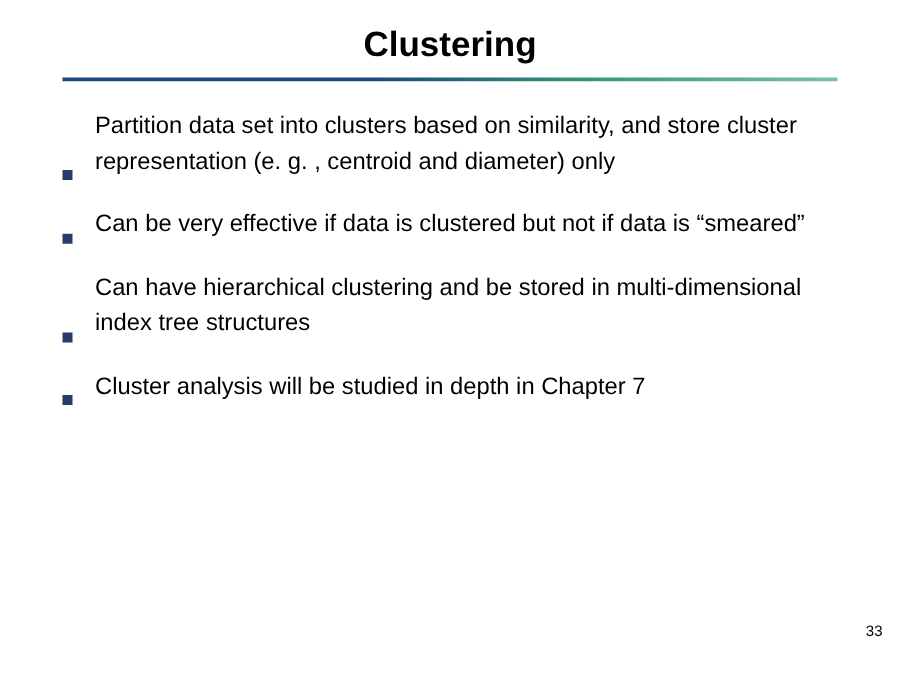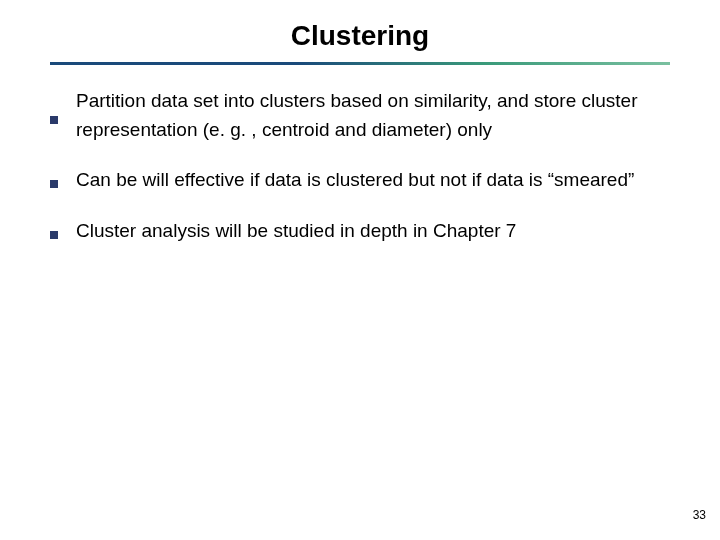--- a/index.html
+++ b/index.html
@@ -1,39 +1,43 @@
 <!DOCTYPE html>
 <html><head>
 <meta charset="utf-8">
 <style>
   * { margin: 0; padding: 0; box-sizing: border-box; }
   html, body { width: 720px; height: 540px; background: #fff; font-family: Arial, Helvetica, sans-serif; }
   .slide { width: 720px; height: 524px; position: relative; padding: 20px 50px 0 50px; }
   .title { font-size: 28px; font-weight: bold; color: #000; text-align: center; margin-bottom: 10px; }
   .underline { height: 3px; width: 100%; background: linear-gradient(to right, #1a4a7a 0%, #1a4a7a 40%, #3a9a7a 70%, #7ac0a0 100%); margin-bottom: 22px; }
   .bullets { list-style: none; }
-  .bullet-item { display: flex; align-items: center; margin-bottom: 22px; }
+  .bullet-item { display: flex; align-items: flex-end; margin-bottom: 22px; }
   .bullet-marker { width: 8px; height: 8px; background: #2a3a6a; flex-shrink: 0; margin-top: 8px; margin-right: 18px; }
   .bullet-text { font-size: 19px; line-height: 1.5; color: #000; }
-  .pagenum { position: absolute; right: 14px; bottom: 2px; font-size: 12px; color: #000; }
+  .pagenum { position: absolute; right: 14px; bottom: 12px; font-size: 12px; color: #000; }
 </style>
 </head>
 <body>
 
 <div class="slide">
   <div class="title">Clustering</div>
   <div class="underline"></div>
   <ul class="bullets">
     <li class="bullet-item">
       <span class="bullet-marker"></span>
       <span class="bullet-text">Partition data set into clusters based on similarity, and store cluster representation (e. g. , centroid and diameter) only</span>
     </li>
     <li class="bullet-item">
       <span class="bullet-marker"></span>
-      <span class="bullet-text">Can be will effective if data is clustered but not if data is “smeared”</span>
+      <span class="bullet-text">Can be very effective if data is clustered but not if data is “smeared”</span>
+    </li>
+    <li class="bullet-item">
+      <span class="bullet-marker"></span>
+      <span class="bullet-text">Can have hierarchical clustering and be stored in multi-dimensional index tree structures</span>
     </li>
     <li class="bullet-item">
       <span class="bullet-marker"></span>
       <span class="bullet-text">Cluster analysis will be studied in depth in Chapter 7</span>
     </li>
   </ul>
   <div class="pagenum">33</div>
 </div>
 
 </body></html>

